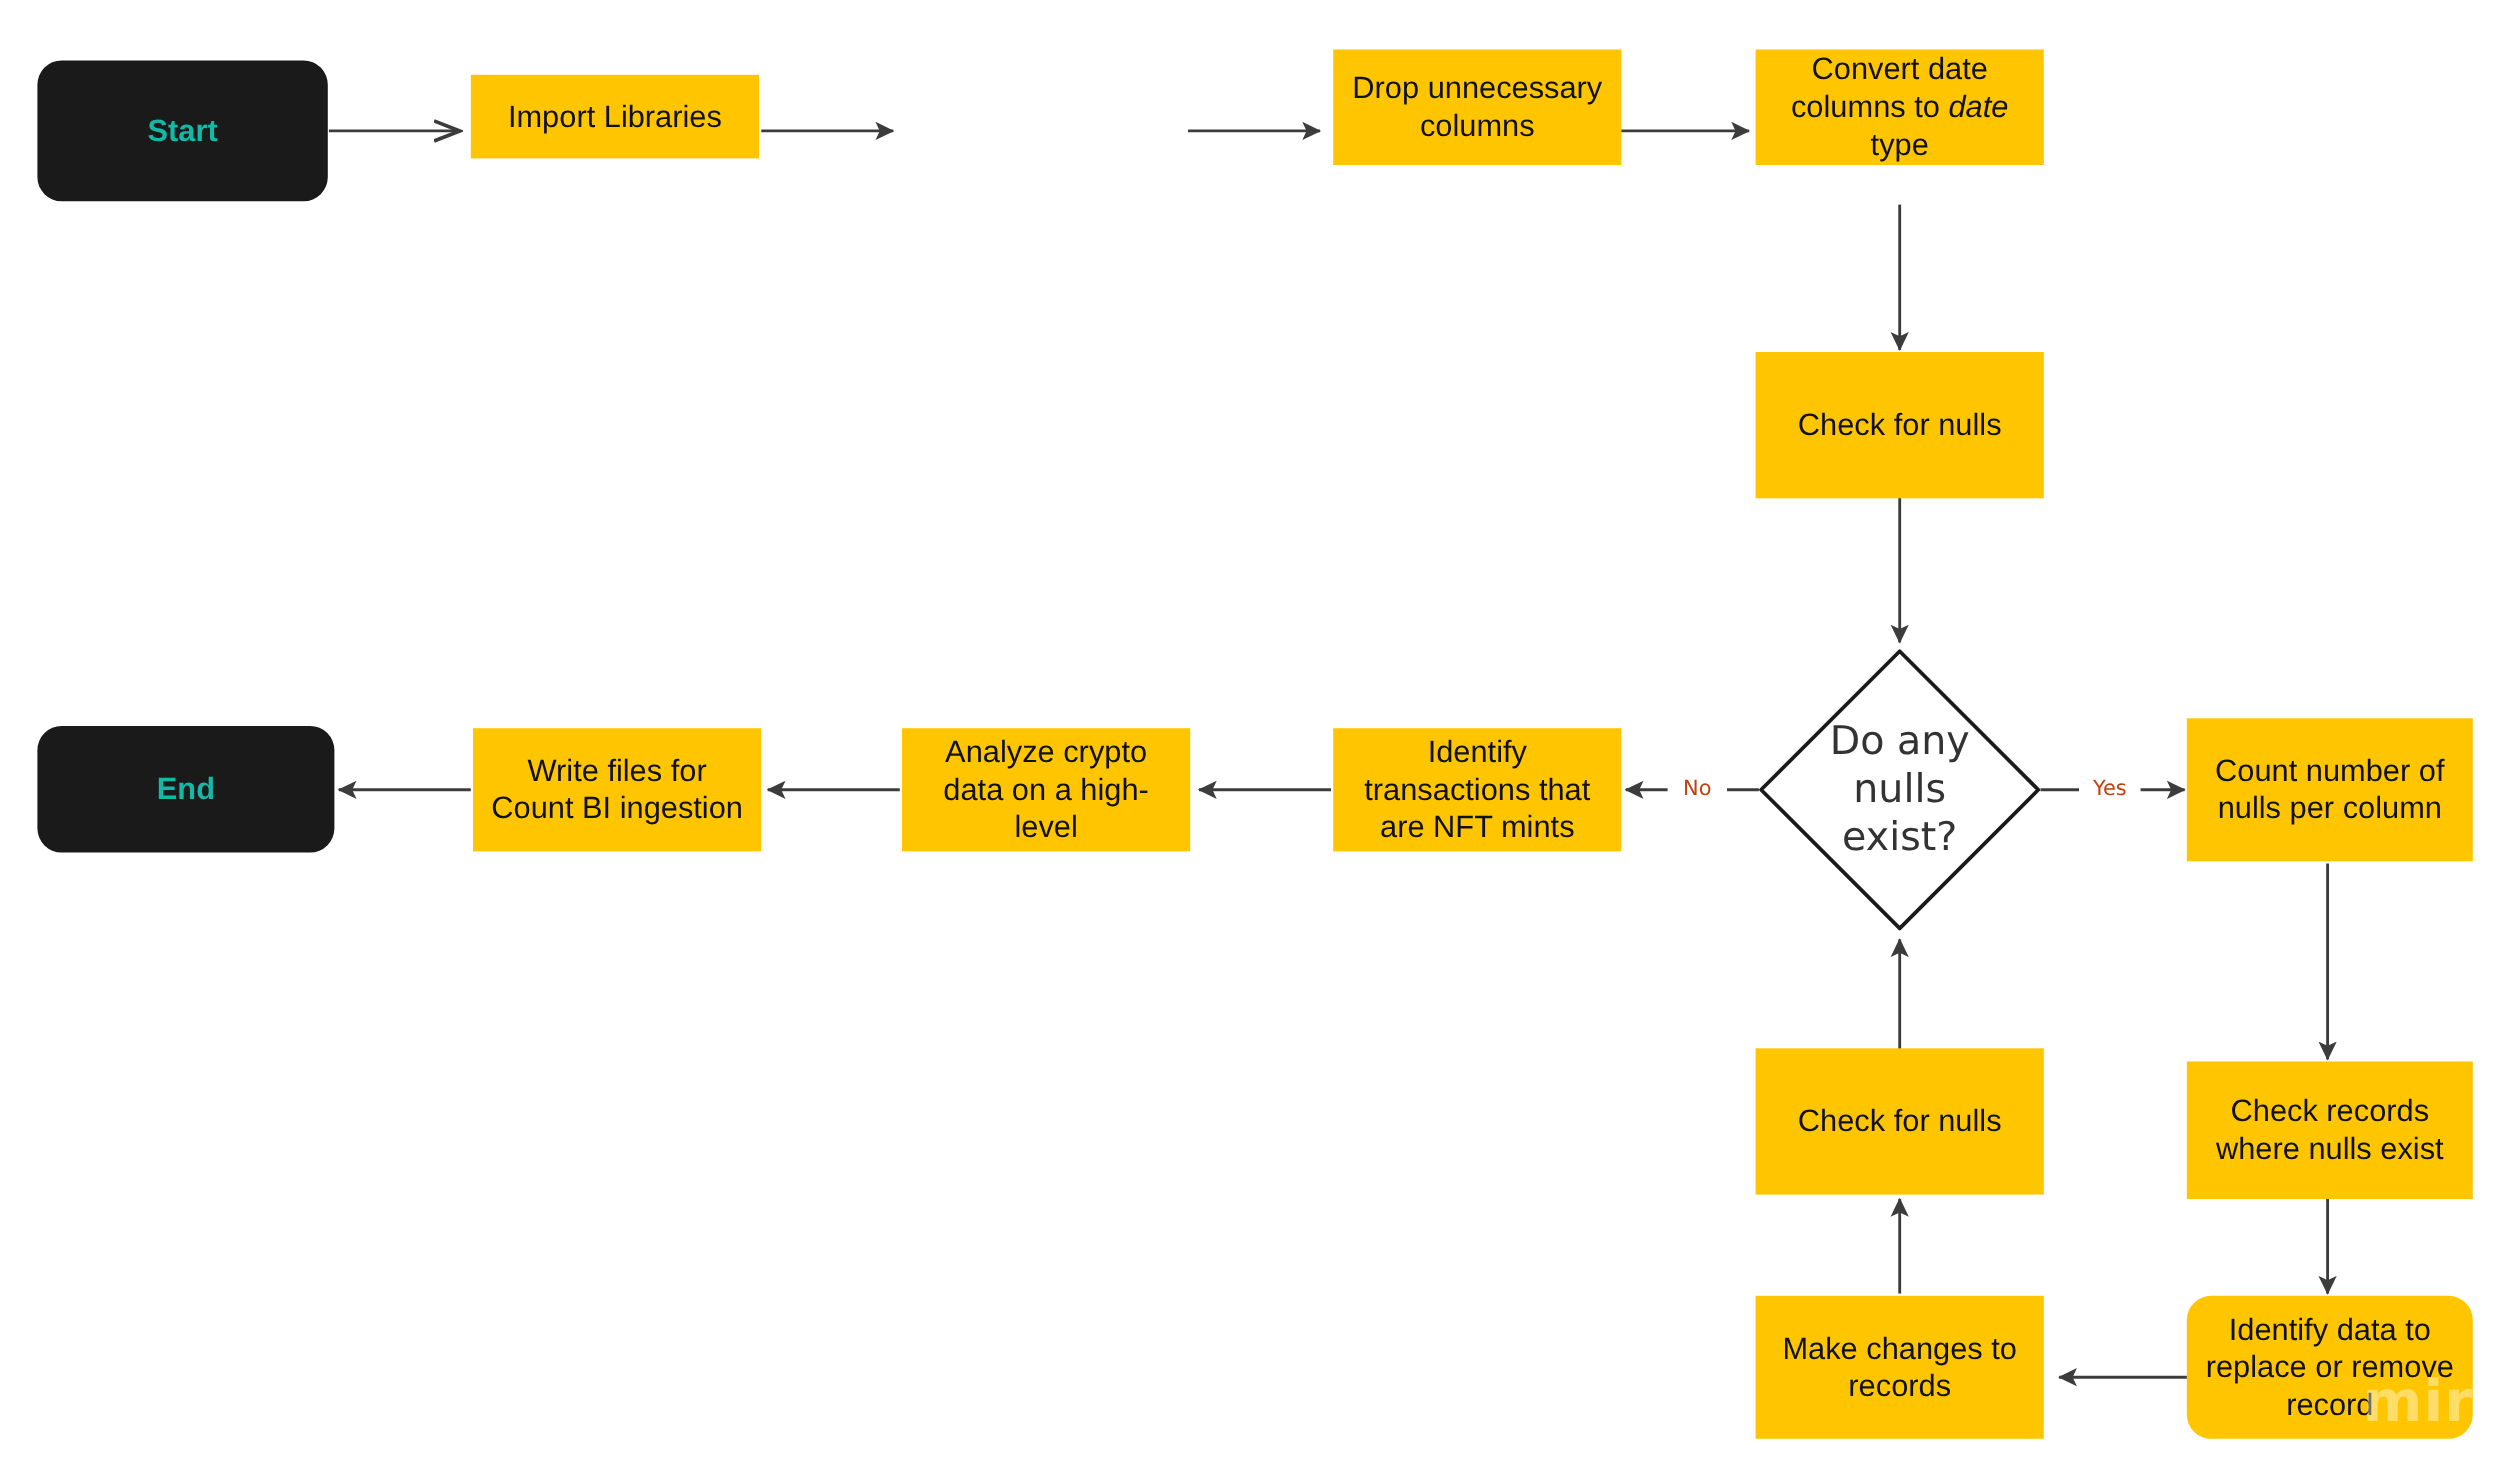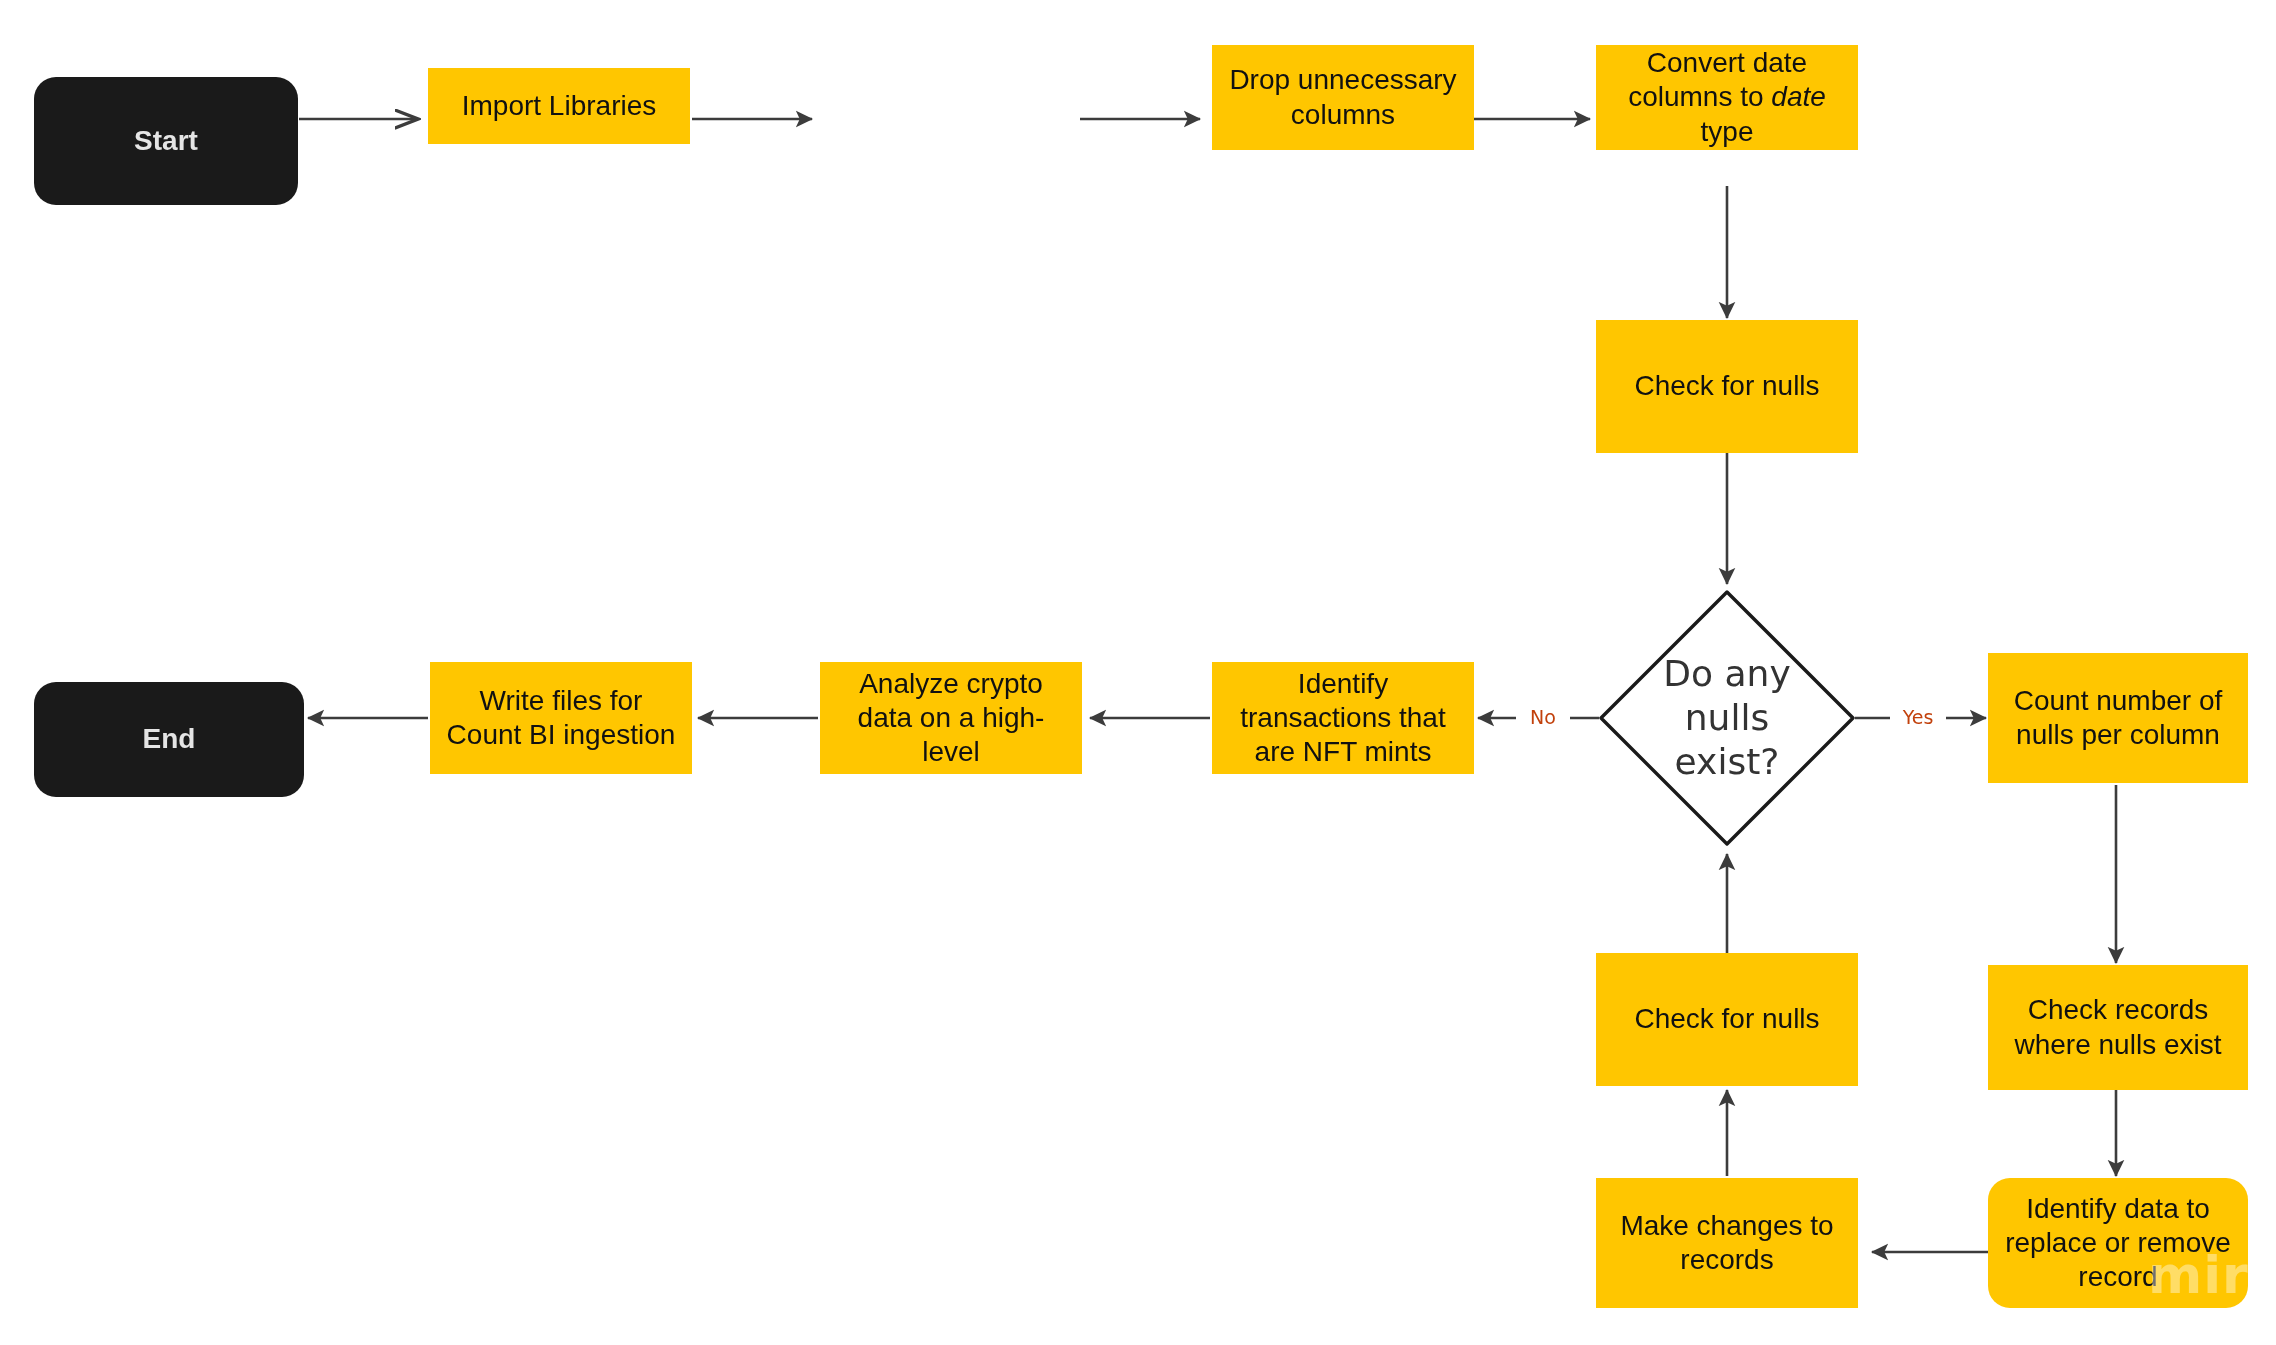--- a/index.html
+++ b/index.html
@@ -33,25 +33,24 @@
     line-height: 1.22;
   }
   .node.process {
     background: #FFC600;
     color: #111111;
     font-size: 28px;
     padding: 4px 10px;
   }
   .node.terminator {
     background: #1A1A1A;
-    color: #e5e5e5;
+    color: #14b8a6;
     font-size: 28px;
     border-radius: 22px;
     font-weight: bold;
-    margin-top: 22px;
   }
   .node.decision-label {
     color: #333333;
     font-size: 36px;
     font-family: "DejaVu Sans", sans-serif;
     background: transparent;
   }
   .node .txt { display: block; width: 100%; }
   .italic-word { font-style: italic; }
   .edge-label {

